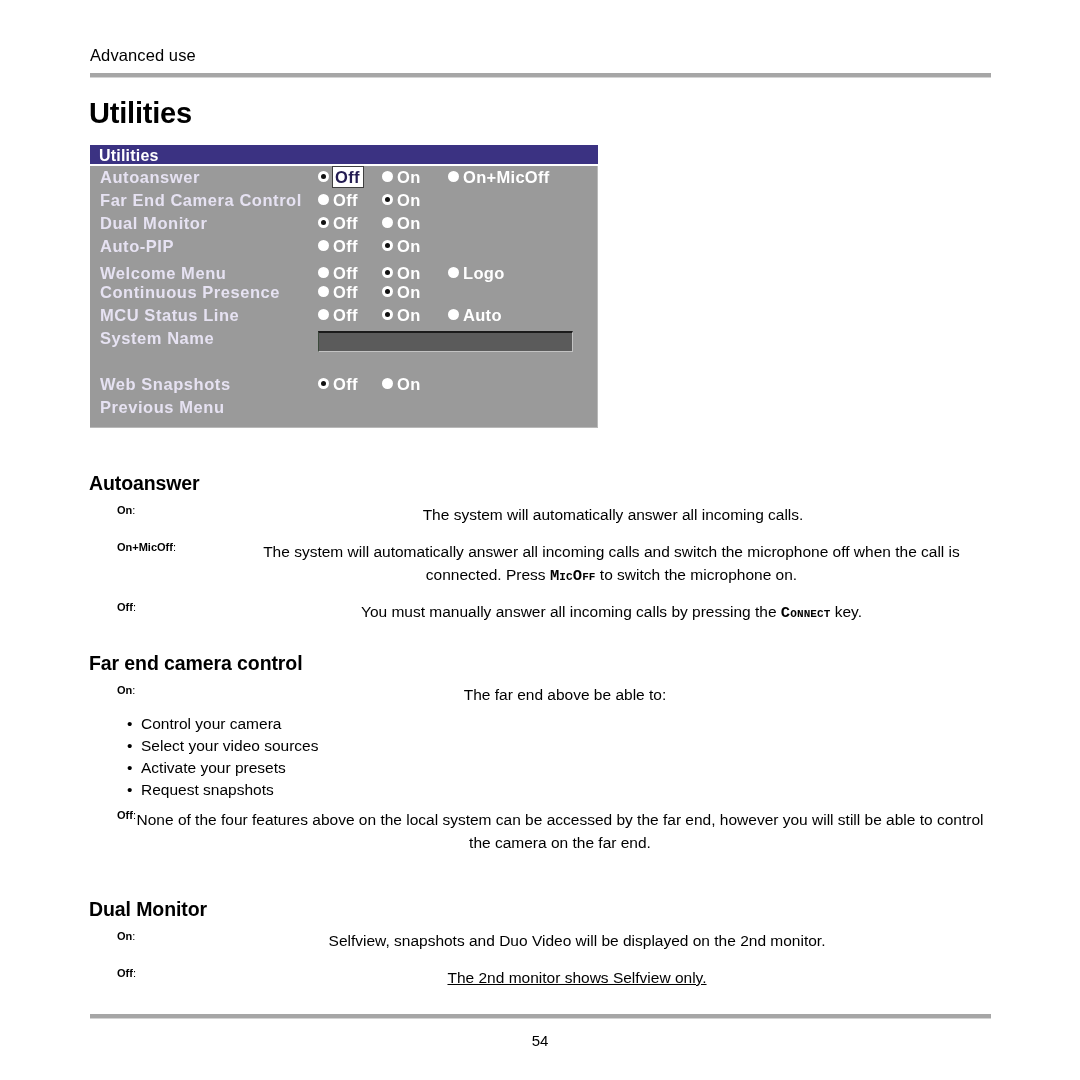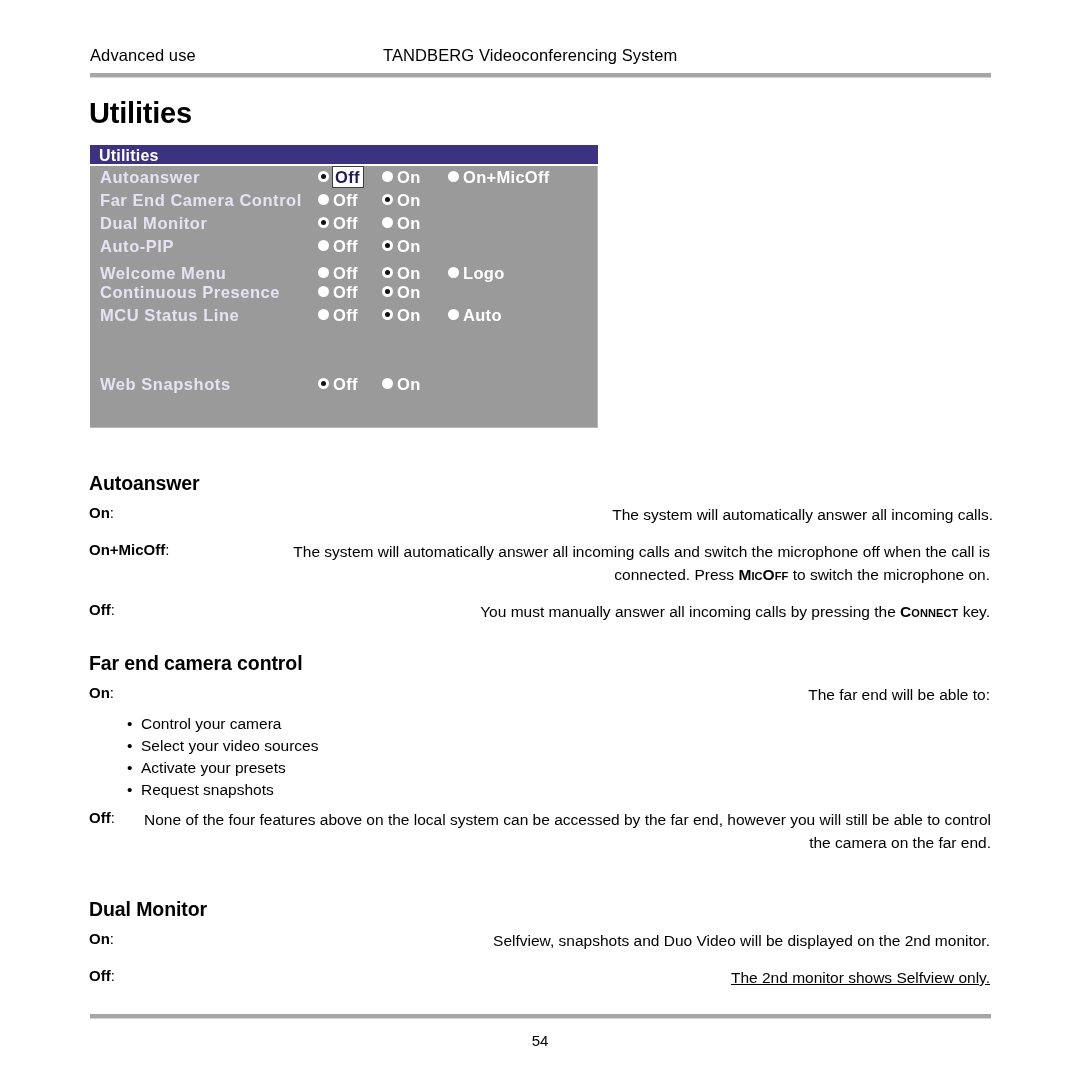--- a/index.html
+++ b/index.html
@@ -166,34 +166,36 @@
   
   .sec-title {
     position: absolute;
     left: 89px;
     font-size: 19.5px;
     font-weight: bold;
     letter-spacing: -0.1px;
   }
   .term {
     position: absolute;
-    font-size: 15px;
-    white-space: nowrap;
+    font-size: 11px;
+    white-space: nowrap;
+    margin-left: 28px;
   }
   .term b { font-weight: bold; }
   .para {
     position: absolute;
     font-size: 15.5px;
     line-height: 22.5px;
-    text-align: right;
+    text-align: center;
   }
   .smallcaps {
     font-weight: bold;
     font-variant: small-caps;
     letter-spacing: 0.1px;
+    font-family: Liberation Mono, monospace;
   }
   .ul-line { }
 
   .bullet-row {
     position: absolute;
     font-size: 15.5px;
     white-space: nowrap;
   }
   .bullet-dot {
     position: absolute;
@@ -224,21 +226,20 @@
     width: 1080px;
     text-align: center;
     font-size: 15px;
   }
 </style>
 </head>
 <body>
 
 <div class="page-header">
   <div class="hdr-left">Advanced use</div>
-  <div class="hdr-center">TANDBERG Videoconferencing System</div>
 </div>
 <div class="hdr-rule"></div>
 
 <div class="page-title">Utilities</div>
 
 <div class="osd">
   <div class="osd-titlebar">
     <div class="osd-titlebar-text">Utilities</div>
   </div>
   <div class="osd-body" id="osd-body">
@@ -273,43 +274,50 @@
         <div class="osd-label">Continuous Presence</div>
         <div class="osd-opt" style="left: 228px;"><span class="osd-radio"></span><span class="osd-opt-text">Off</span></div>
         <div class="osd-opt" style="left: 292px;"><span class="osd-radio sel"></span><span class="osd-opt-text">On</span></div>
       </div>
       <div class="osd-row" style="top: 138px; text-align: center;">
         <div class="osd-label">MCU Status Line</div>
         <div class="osd-opt" style="left: 228px;"><span class="osd-radio"></span><span class="osd-opt-text">Off</span></div>
         <div class="osd-opt" style="left: 292px;"><span class="osd-radio sel"></span><span class="osd-opt-text">On</span></div>
         <div class="osd-opt" style="left: 358px;"><span class="osd-radio"></span><span class="osd-opt-text">Auto</span></div>
       </div>
+      <div class="osd-row" style="top: 161px;">
+        <div class="osd-label">System Name</div>
+        <div class="osd-field" style="left: 228px; top: 2px; width: 255px; height: 21px;"></div>
+      </div>
       <div class="osd-row" style="top: 207px;">
         <div class="osd-label">Web Snapshots</div>
         <div class="osd-opt" style="left: 228px;"><span class="osd-radio sel"></span><span class="osd-opt-text">Off</span></div>
         <div class="osd-opt" style="left: 292px;"><span class="osd-radio"></span><span class="osd-opt-text">On</span></div>
       </div>
+      <div class="osd-row" style="top: 230px;">
+        <div class="osd-label">Previous Menu</div>
+      </div>
     </div>
 </div>
 
 <div class="sec-title" style="top:472px;">Autoanswer</div>
 
 <div class="term" style="left:89px; top:504px;"><b>On</b>:</div>
 <div class="para" style="left:233px; top:504px; width:760px;">The system will automatically answer all incoming calls.</div>
 
 <div class="term" style="left:89px; top:541px;"><b>On+MicOff</b>:</div>
 <div class="para" style="left:233px; top:541px; width:757px;"><span>The system will automatically answer all incoming calls and switch the microphone off when the call is connected. Press </span><span class="smallcaps">MicOff</span><span> to switch the microphone on.</span></div>
 
 <div class="term" style="left:89px; top:601px;"><b>Off</b>:</div>
 <div class="para" style="left:233px; top:601px; width:757px;"><span>You must manually answer all incoming calls by pressing the </span><span class="smallcaps">Connect</span><span> key.</span></div>
 
 <div class="sec-title" style="top:652px;">Far end camera control</div>
 
 <div class="term" style="left:89px; top:684px;"><b>On</b>:</div>
-<div class="para" style="left:140px; top:684px; width:850px;">The far end will be able to:</div>
+<div class="para" style="left:140px; top:684px; width:850px;">The far end above be able to:</div>
 
 <div id="far-end-bullets">
     <div class="bullet-row" style="left: 127px; top: 715px;">
       <span class="bullet-dot">•</span>
       <span class="bullet-text">Control your camera</span>
     </div>
     <div class="bullet-row" style="left: 127px; top: 737px;">
       <span class="bullet-dot">•</span>
       <span class="bullet-text">Select your video sources</span>
     </div>

